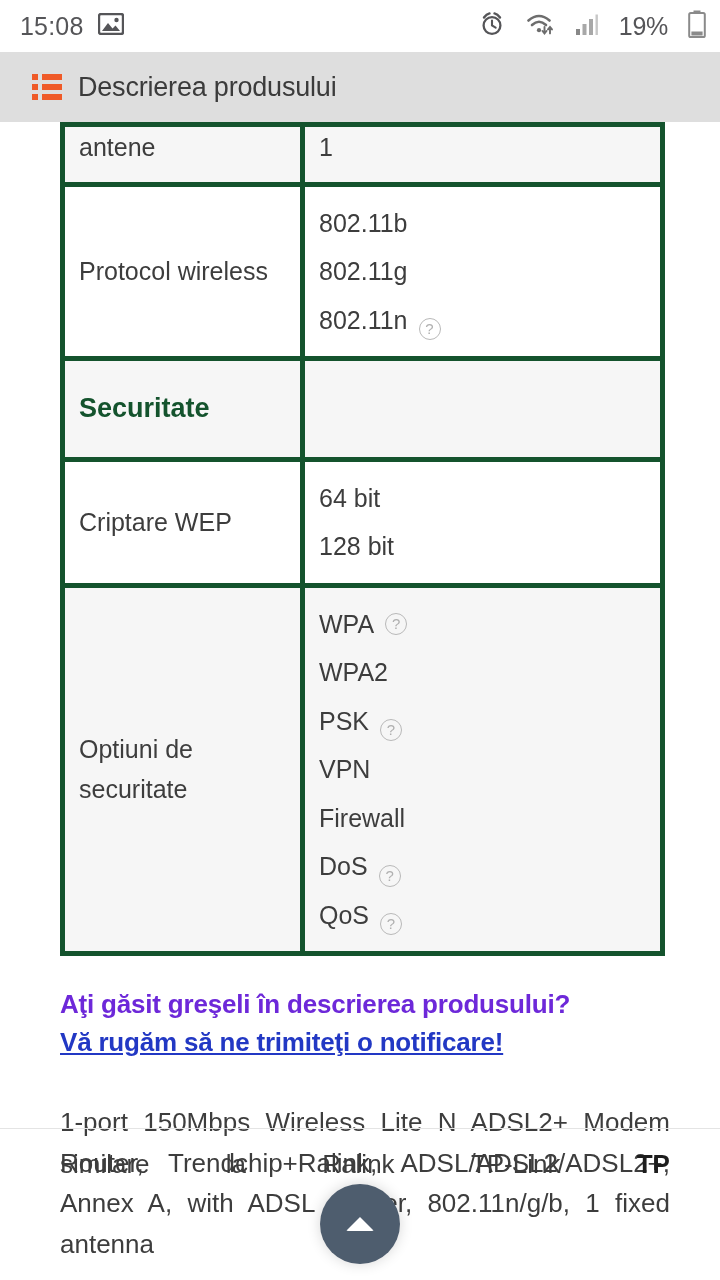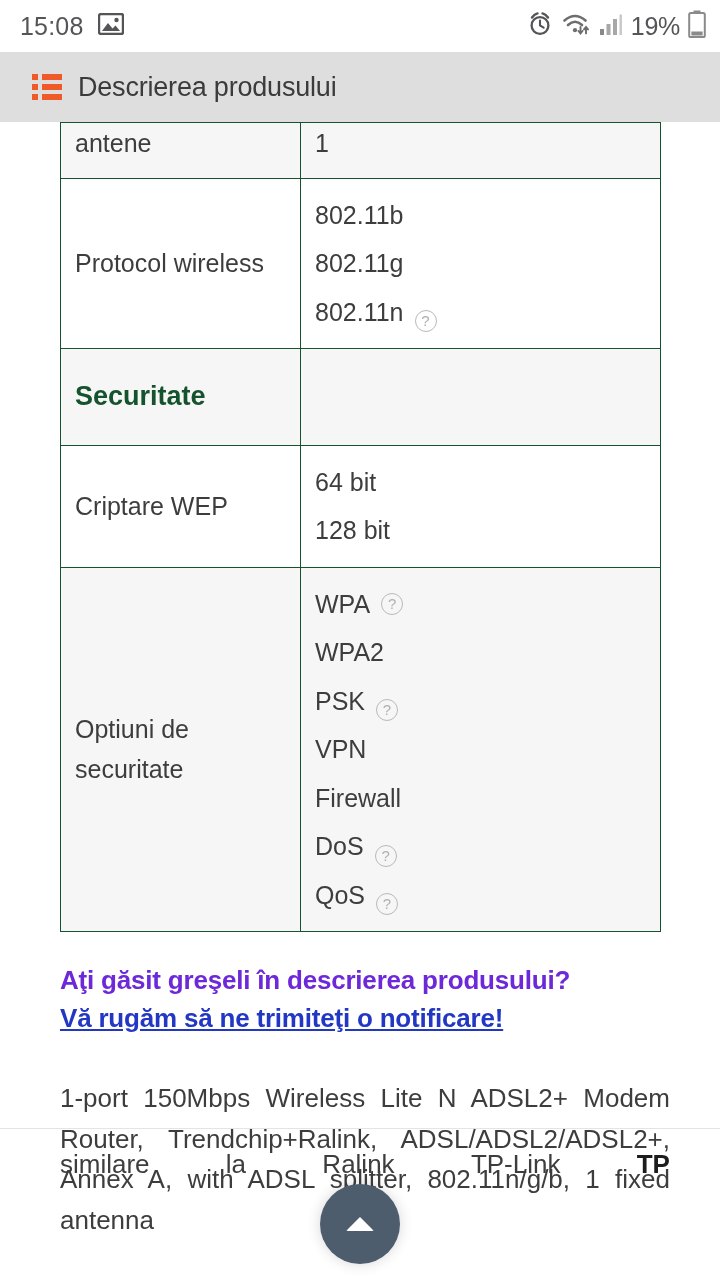--- a/index.html
+++ b/index.html
@@ -39,21 +39,21 @@
   }
   .status-clock {
     font-size: 25px;
     color: #555558;
     letter-spacing: 0.2px;
     font-family: "Liberation Sans", sans-serif;
   }
   .status-right {
     display: flex;
     align-items: center;
-    gap: 8px;
+    gap: 20px;
   }
   .battery-pct {
     font-size: 25px;
     color: #555558;
     letter-spacing: -0.3px;
   }
   .sb-icon { display: block; }
 
   
   .app-header {
@@ -101,21 +101,21 @@
 
   
   .spec-table {
     position: relative;
     margin: 0 0 0 60px;
     width: 600px;
     border-collapse: collapse;
     table-layout: fixed;
   }
   .spec-table td {
-    border: 1px solid #14532d;
+    border: 5px solid #14532d;
     vertical-align: middle;
     padding: 16px 14px 16px 14px;
     font-size: 25px;
     color: #3d3d3d;
     line-height: 1.62;
   }
   .spec-table td.col-label { width: 240px; }
   .spec-table td.col-value { width: 360px; }
   .spec-table tr.shaded td { background: #f6f6f6; }
   .spec-table tr.plain td { background: #ffffff; }

